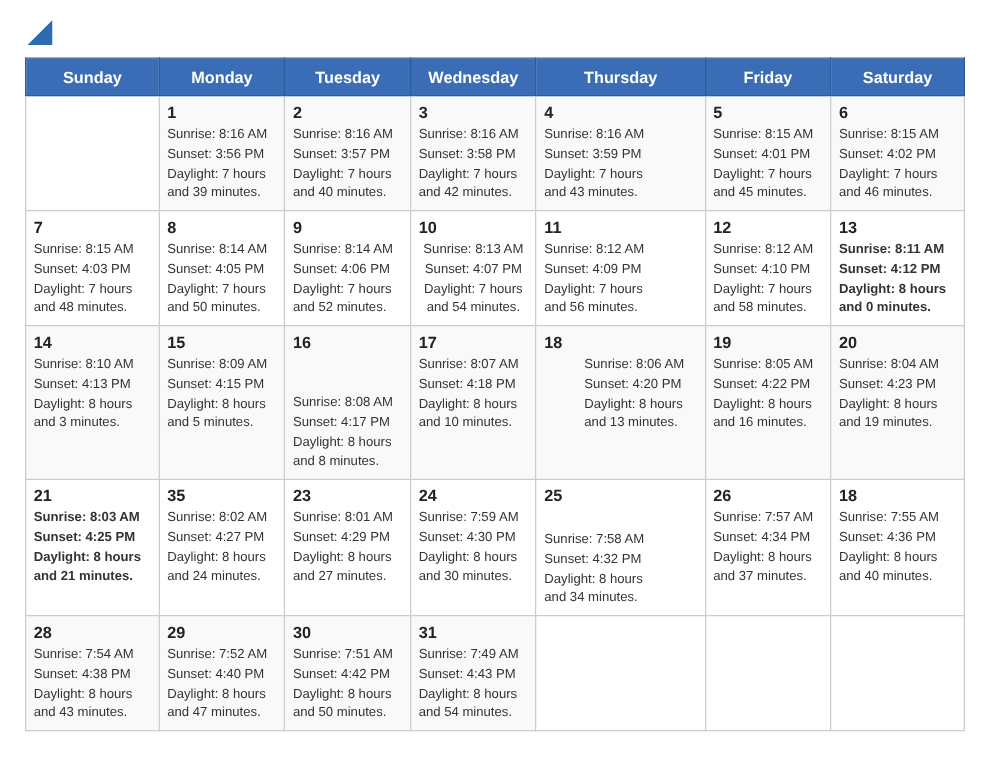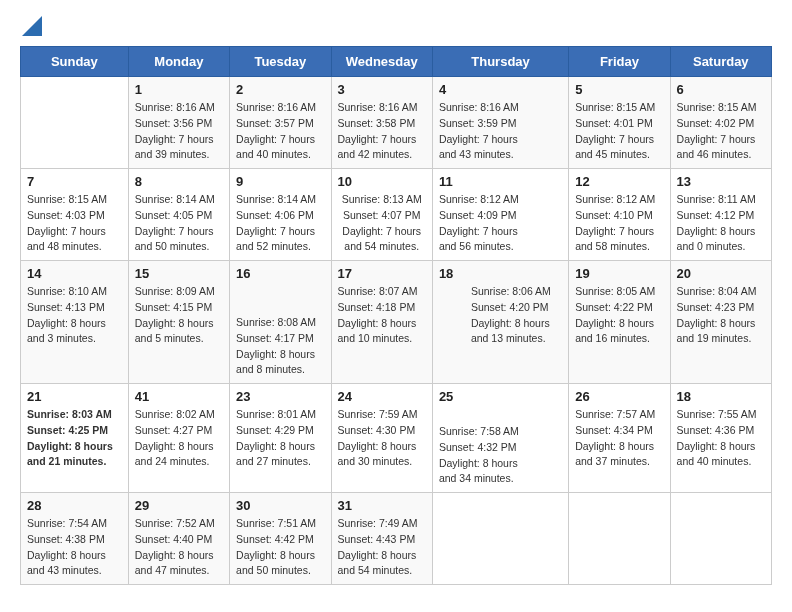--- a/index.html
+++ b/index.html
@@ -202,21 +202,21 @@
         </td>
         <td>
           <span class="day-number">12</span>
           <div class="day-info" style="white-space: pre-line;">Sunrise: 8:12 AM
 Sunset: 4:10 PM
 Daylight: 7 hours
 and 58 minutes.</div>
         </td>
         <td>
           <span class="day-number">13</span>
-          <div class="day-info" style="white-space: pre-line;">Sunrise: 8:11 AM
+          <div class="day-info" style="white-space: pre-line; font-weight: bold;">Sunrise: 8:11 AM
 Sunset: 4:12 PM
 Daylight: 8 hours
 and 0 minutes.</div>
         </td>
       </tr>
       <tr>
         <td>
           <span class="day-number">14</span>
           <div class="day-info" style="white-space: pre-line;">Sunrise: 8:10 AM
 Sunset: 4:13 PM
@@ -268,21 +268,21 @@
       </tr>
       <tr>
         <td>
           <span class="day-number">21</span>
           <div class="day-info" style="white-space: pre-line; font-weight: bold;">Sunrise: 8:03 AM
 Sunset: 4:25 PM
 Daylight: 8 hours
 and 21 minutes.</div>
         </td>
         <td>
-          <span class="day-number">41</span>
+          <span class="day-number">35</span>
           <div class="day-info" style="white-space: pre-line;">Sunrise: 8:02 AM
 Sunset: 4:27 PM
 Daylight: 8 hours
 and 24 minutes.</div>
         </td>
         <td>
           <span class="day-number">23</span>
           <div class="day-info" style="white-space: pre-line;">Sunrise: 8:01 AM
 Sunset: 4:29 PM
 Daylight: 8 hours

